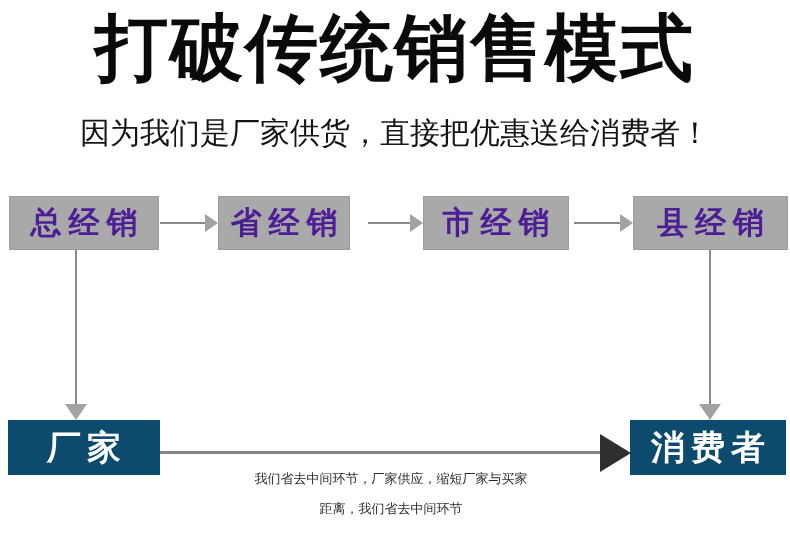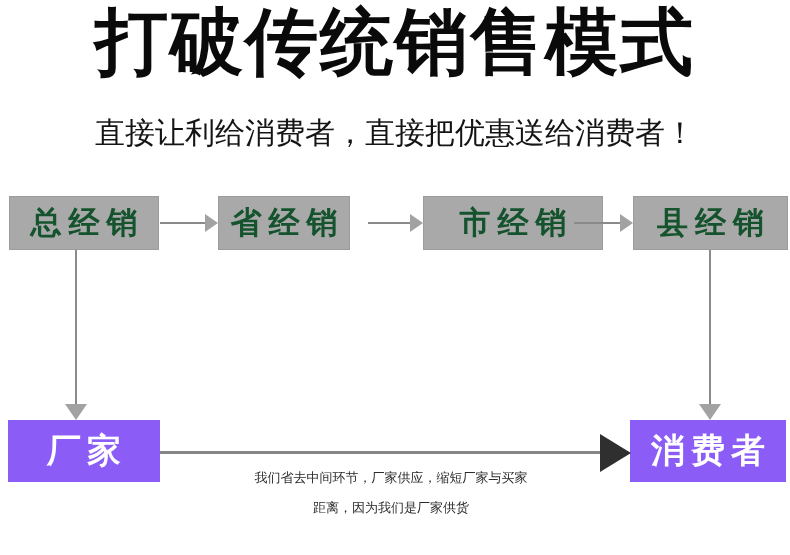--- a/index.html
+++ b/index.html
@@ -2,21 +2,21 @@
 <html><head>
 <meta charset="utf-8">
 <style>
   html, body { margin: 0; padding: 0; background: #ffffff; }
   .canvas {
     position: relative;
     width: 790px;
     height: 555px;
     background: #ffffff;
     overflow: hidden;
-    font-family: Liberation Mono, monospace;
+    font-family: Liberation Sans, sans-serif;
     border-radius: 18px;
   }
   .title {
     position: absolute;
     top: 6px; left: 0; width: 100%;
     margin: 0;
     text-align: center;
     font-size: 73px;
     font-weight: 900;
     color: #0a0a0a;
@@ -33,27 +33,27 @@
   }
   .dist-box {
     position: absolute;
     top: 196px; height: 54px;
     background: #a9a9a9;
     border: 1px solid #9c9c9c;
     box-sizing: border-box;
     display: flex; align-items: center; justify-content: center;
     font-size: 31px;
     font-weight: 600;
-    color: #14532d;
+    color: #4c1d95;
     letter-spacing: 7px;
     text-indent: 7px;
   }
   .dist-1 { left: 9px;   width: 150px; }
   .dist-2 { left: 218px; width: 132px; }
-  .dist-3 { left: 423px; width: 180px; }
+  .dist-3 { left: 423px; width: 146px; }
   .dist-4 { left: 633px; width: 155px; }
 
   .h-line { position: absolute; top: 222px; height: 2px; background: #8a8a8a; }
   .hl-1 { left: 160px; width: 46px; }
   .hl-2 { left: 368px; width: 43px; }
   .hl-3 { left: 574px; width: 47px; }
 
   .h-head {
     position: absolute; top: 214px;
     width: 0; height: 0;
@@ -74,22 +74,22 @@
     width: 0; height: 0;
     border-left: 11px solid transparent;
     border-right: 11px solid transparent;
     border-top: 16px solid #a2a2a2;
   }
   .vh-1 { left: 65px; }
   .vh-2 { left: 699px; }
 
   .solid-box {
     position: absolute;
-    top: 420px; height: 62px;
-    background: #8b5cf6;
+    top: 420px; height: 55px;
+    background: #0c4a6e;
     display: flex; align-items: center; justify-content: center;
     font-size: 34px;
     font-weight: 700;
     color: #ffffff;
     letter-spacing: 6px;
     text-indent: 6px;
   }
   .factory  { left: 8px;   width: 152px; }
   .consumer { left: 630px; width: 156px; text-align: center; }
 
@@ -117,21 +117,21 @@
     line-height: 30px;
   }
 </style>
 </head>
 <body>
 
 <div class="canvas">
 
   <h1 class="title">打破传统销售模式</h1>
 
-  <div class="subtitle">直接让利给消费者，直接把优惠送给消费者！</div>
+  <div class="subtitle">因为我们是厂家供货，直接把优惠送给消费者！</div>
 
   <div class="dist-box dist-1">
     <span>总经销</span>
   </div>
   <div class="dist-box dist-2">
     <span>省经销</span>
   </div>
   <div class="dist-box dist-3">
     <span>市经销</span>
   </div>
@@ -156,16 +156,16 @@
   </div>
   <div class="solid-box consumer">
     <span>消费者</span>
   </div>
 
   <div class="main-line"></div>
   <div class="main-head"></div>
 
   <div class="footnote">
     <div>我们省去中间环节，厂家供应，缩短厂家与买家</div>
-    <div>距离，因为我们是厂家供货</div>
+    <div>距离，我们省去中间环节</div>
   </div>
 
 </div>
 
 </body></html>

